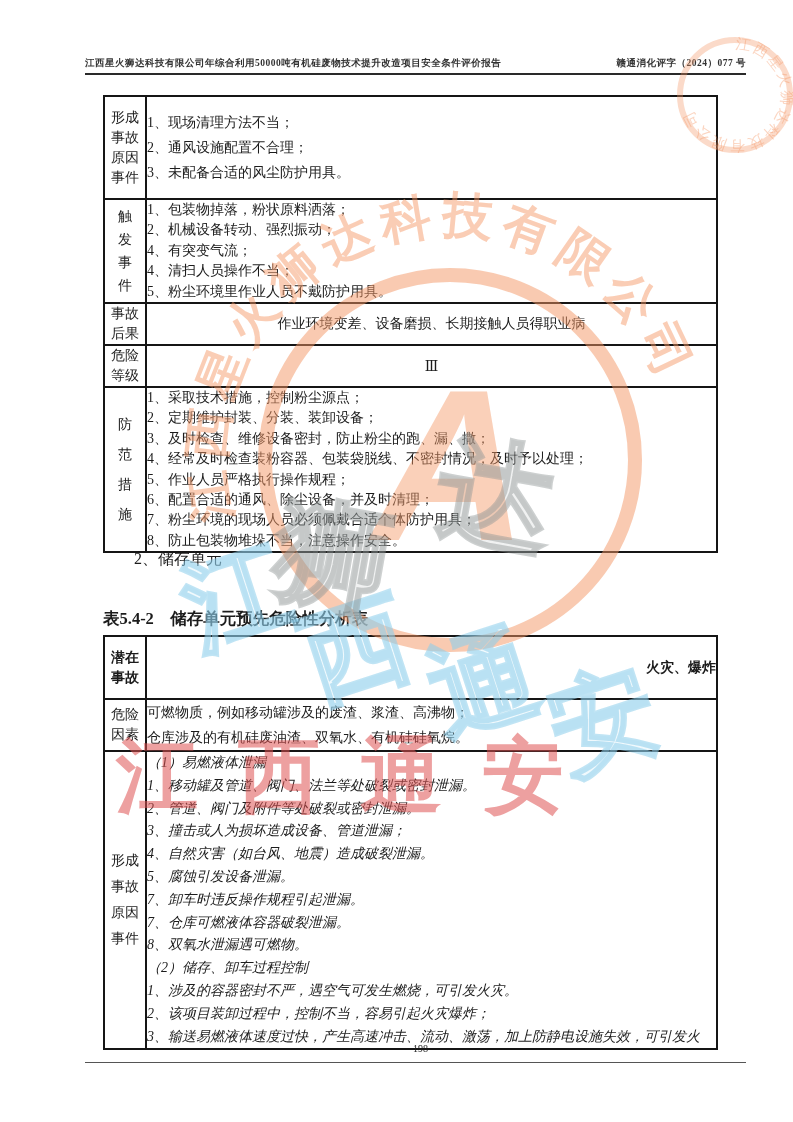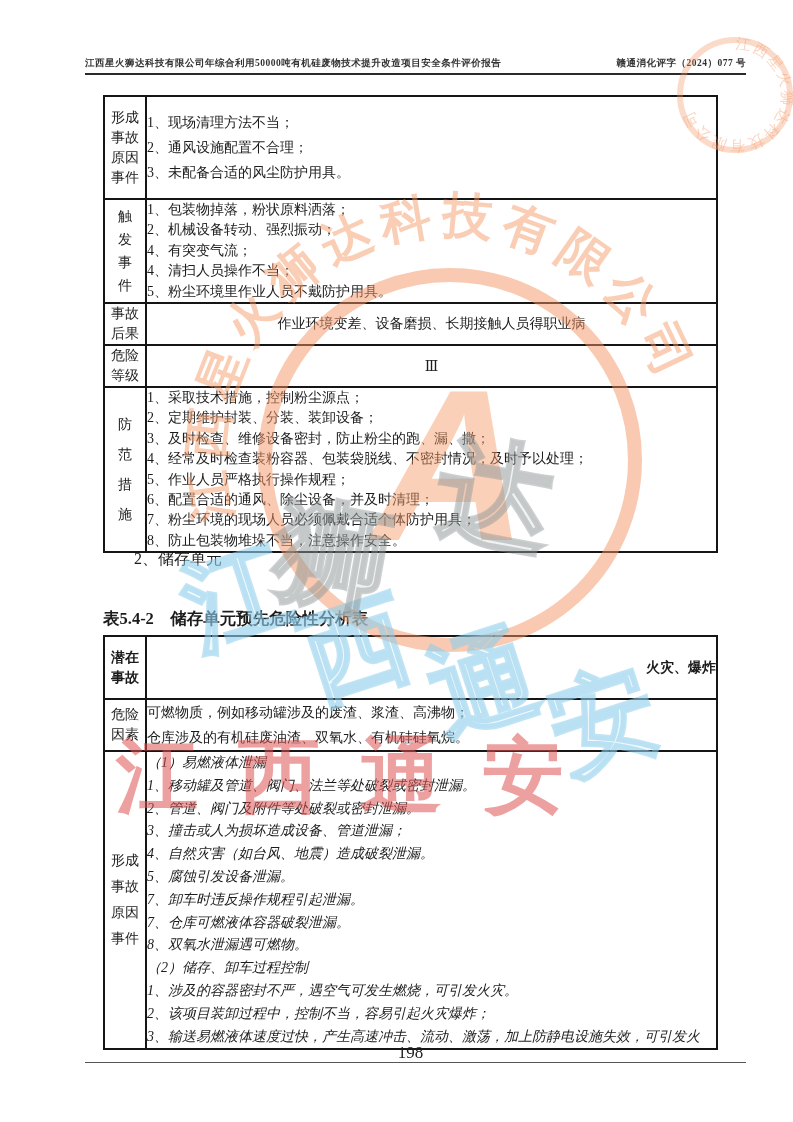--- a/index.html
+++ b/index.html
@@ -32,21 +32,21 @@
   td.cnt.lh228 .cline{line-height:22.8px;font-style:italic;}
   td.top{vertical-align:top;}
   td.ctr{text-align:center;padding:0 4px;}
   .bold{font-weight:bold;}
   td.hdrcell{text-align:right;font-weight:bold;font-size:15px;margin-left:42px;}
   
   .sec-heading{position:absolute;left:134px;top:549px;font-size:16px;}
   .sec-para{position:absolute;left:134px;top:579px;font-size:15.5px;}
   .tbl-title{position:absolute;left:103px;top:608px;width:615px;text-align:left;font-weight:bold;font-size:16.5px;}
   
-  .pageno{position:absolute;left:103px;top:1043px;width:615px;text-align:center;font-size:17px;}
+  .pageno{position:absolute;left:113px;top:1043px;width:615px;text-align:center;font-size:10px;}
   .footer-line{position:absolute;left:85px;top:1062px;width:661px;border-top:1.5px solid #555;}
   
   .wm{position:absolute;inset:0;pointer-events:none;z-index:6;}
   .wm-red{
     position:absolute;left:116px;top:722px;font-size:82px;letter-spacing:40px;
     color:rgba(223,82,82,0.55);font-weight:700;white-space:nowrap;
   }
   .wm-hatch{
     position:absolute;font-size:104px;color:rgba(160,215,240,0.16);
     -webkit-text-stroke:3px rgba(140,205,235,0.55);font-weight:bold;

